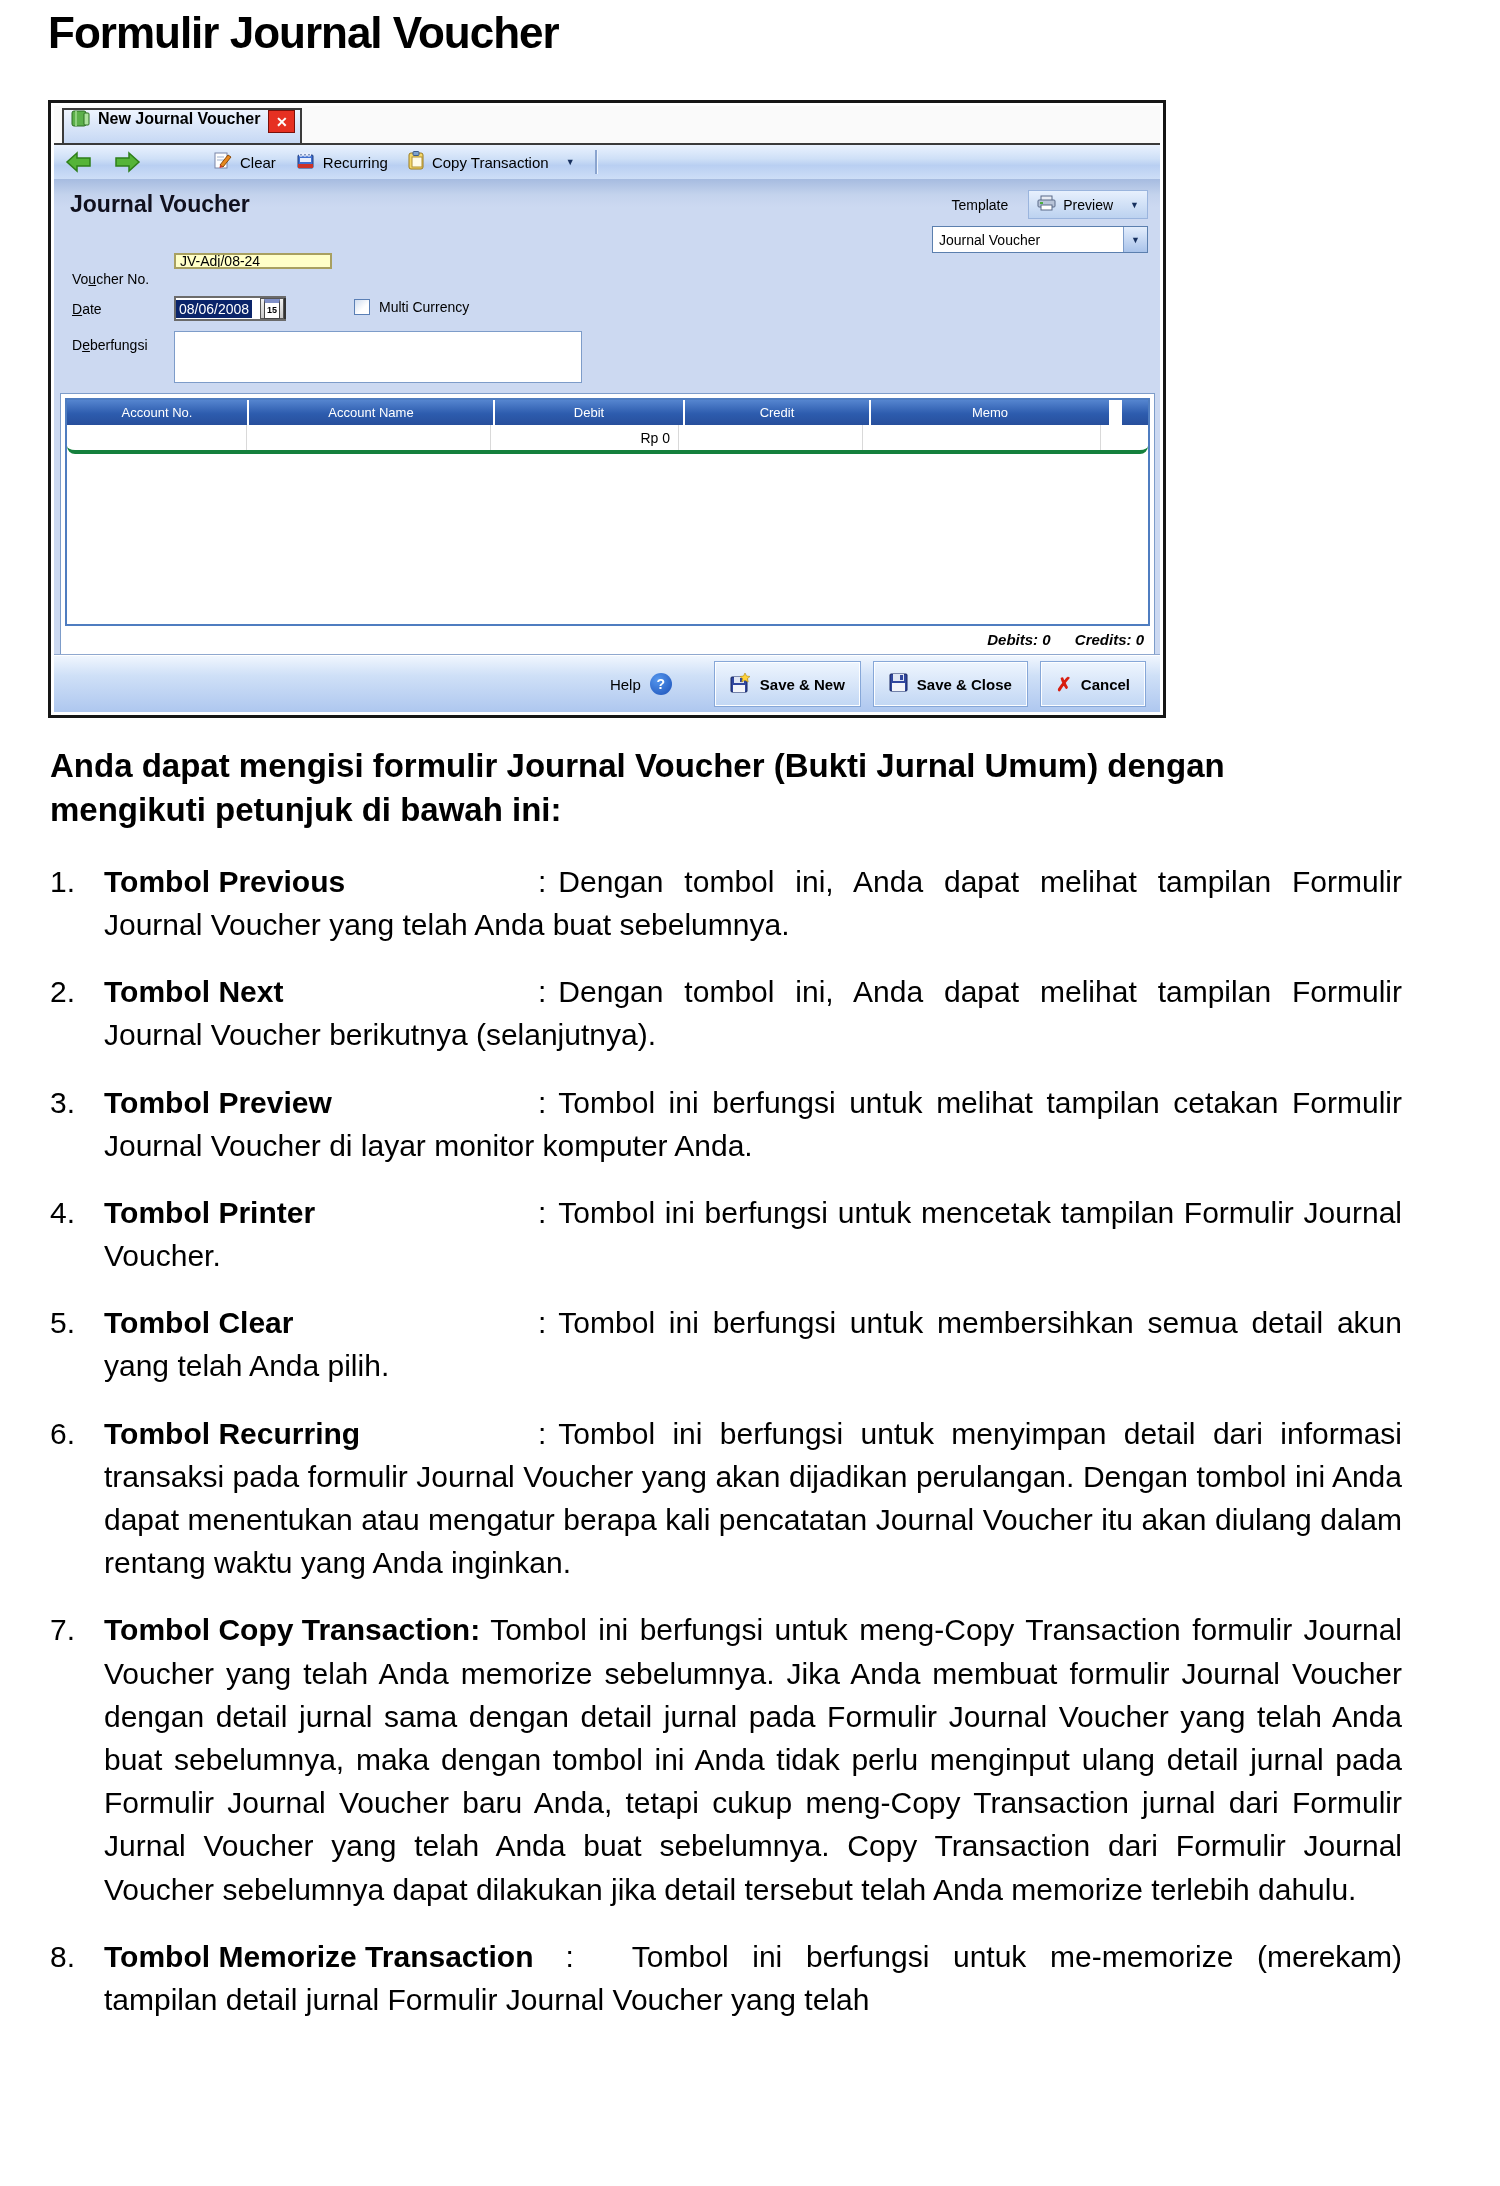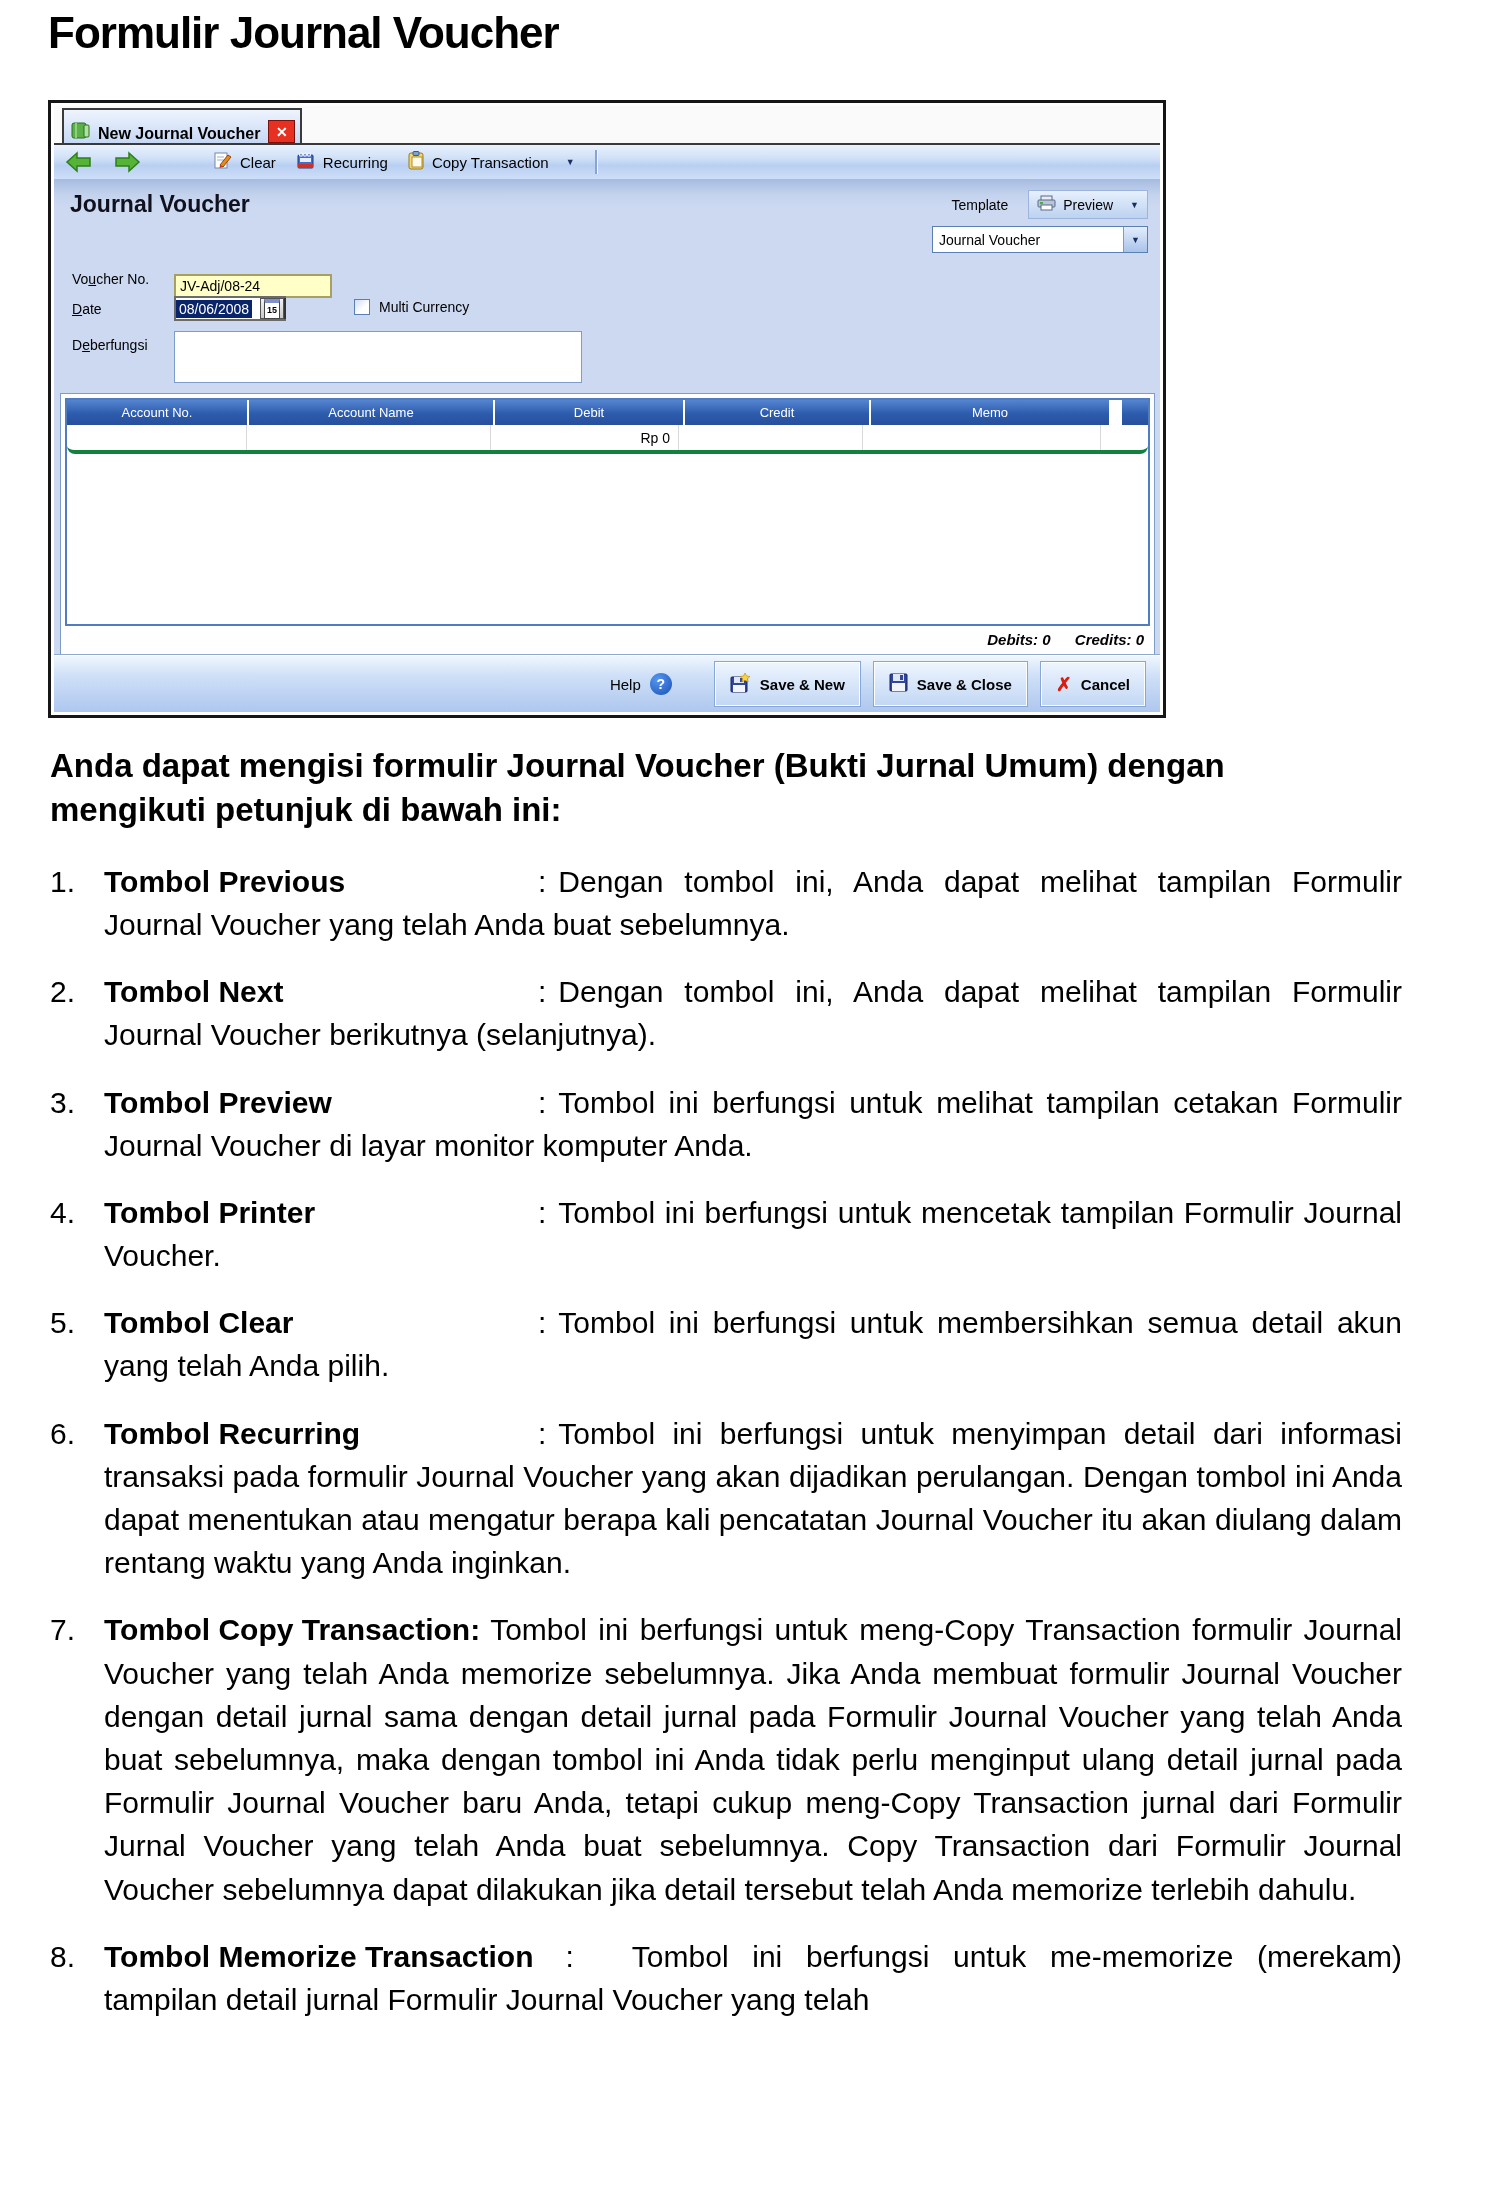--- a/index.html
+++ b/index.html
@@ -8,21 +8,21 @@
 
   
   .doc-title{position:absolute;left:48px;top:8px;margin:0;font-size:44px;font-weight:bold;
              letter-spacing:-1px;color:#000;}
 
   
   .window{position:absolute;left:48px;top:100px;width:1118px;height:618px;box-sizing:border-box;
           border:3px solid #161616;background:#fff;padding:3px;display:flex;flex-direction:column;
           font-size:14px;}
   .tabbar{height:37px;position:relative;background:#fafafa;flex:0 0 auto;}
-  .tab{position:absolute;left:8px;bottom:0;height:35px;box-sizing:border-box;display:flex;align-items:flex-end;
+  .tab{position:absolute;left:8px;bottom:0;height:35px;box-sizing:border-box;display:flex;align-items:flex-start;
        gap:8px;padding:0 5px 0 7px;background:linear-gradient(180deg,#eef4fe,#c6d8f4);
        border:2px solid #3a3a3a;border-bottom:none;font-weight:bold;font-size:16px;}
   .tab-close{width:25px;height:21px;background:#e63022;color:#fff;font-weight:bold;font-size:14px;
              display:flex;align-items:center;justify-content:center;border:1px solid #7a100a;}
   .toolbar{height:34px;flex:0 0 auto;display:flex;align-items:center;font-size:15px;
            background:linear-gradient(180deg,#eaf2fe 0%,#cfe0f7 40%,#b9cff2 60%,#cddef7 100%);
            border-top:2px solid #3a3a3a;}
   .navbtn{margin-left:10px;display:flex;align-items:center;}
   .tbtn{display:flex;align-items:center;gap:7px;padding:0 10px;height:100%;cursor:default;}
   .tbtn.clear{margin-left:62px;}
@@ -37,21 +37,21 @@
                background:linear-gradient(180deg,#e7f0fd,#bcd2f0);border:1px solid #9ab4dd;}
   .combo{position:absolute;top:47px;right:12px;width:216px;height:27px;box-sizing:border-box;
          background:#fff;border:1px solid #5b7fae;display:flex;align-items:stretch;}
   .combo-value{flex:1;display:flex;align-items:center;padding-left:6px;}
   .combo-btn{width:23px;background:linear-gradient(180deg,#e3edfc,#a9c3ea);border-left:1px solid #7d9cc9;
              display:flex;align-items:center;justify-content:center;font-size:9px;color:#17305e;}
 
   .flabel{position:absolute;left:18px;}
   .accel{text-decoration:underline;}
   .lbl-voucher{top:92px;} .lbl-date{top:122px;} .lbl-desc{top:158px;}
-  .inp-voucher{position:absolute;left:120px;top:95px;width:158px;height:24px;box-sizing:border-box;
+  .inp-voucher{position:absolute;left:120px;top:74px;width:158px;height:16px;box-sizing:border-box;
                background:#ffffc8;border:2px solid #a8a060;font-family:"Liberation Sans",sans-serif;
                font-size:14px;padding:0 4px;}
   .date-wrap{position:absolute;left:120px;top:117px;width:112px;height:25px;box-sizing:border-box;
              background:#fff;border:2px solid #6b6b6b;display:flex;align-items:center;}
   .date-sel{background:#0a246a;color:#fff;padding:1px 3px;font-size:14px;}
   .cal-btn{margin-left:auto;width:24px;height:21px;box-sizing:border-box;border:1px solid #555;
            background:linear-gradient(180deg,#f2f2f2,#c9c9c9);display:flex;align-items:center;
            justify-content:center;box-shadow:2px 0 0 #333;}
   .cal-face{width:14px;height:15px;background:#fff;border:1px solid #444;border-top:4px solid #8090c8;
             font-size:9px;font-weight:bold;display:flex;align-items:center;justify-content:center;}

